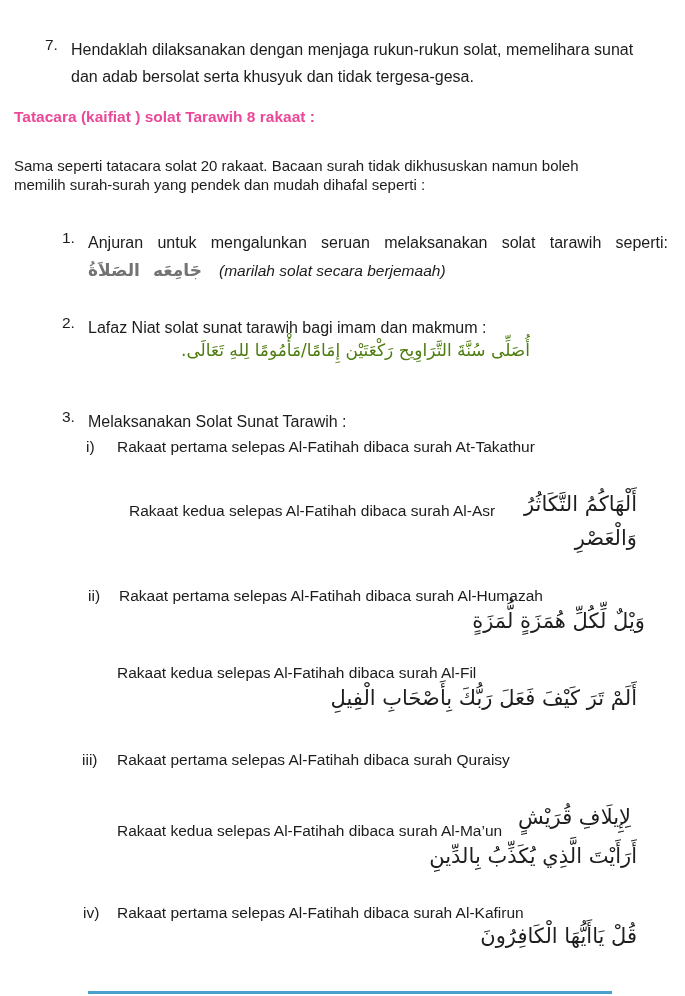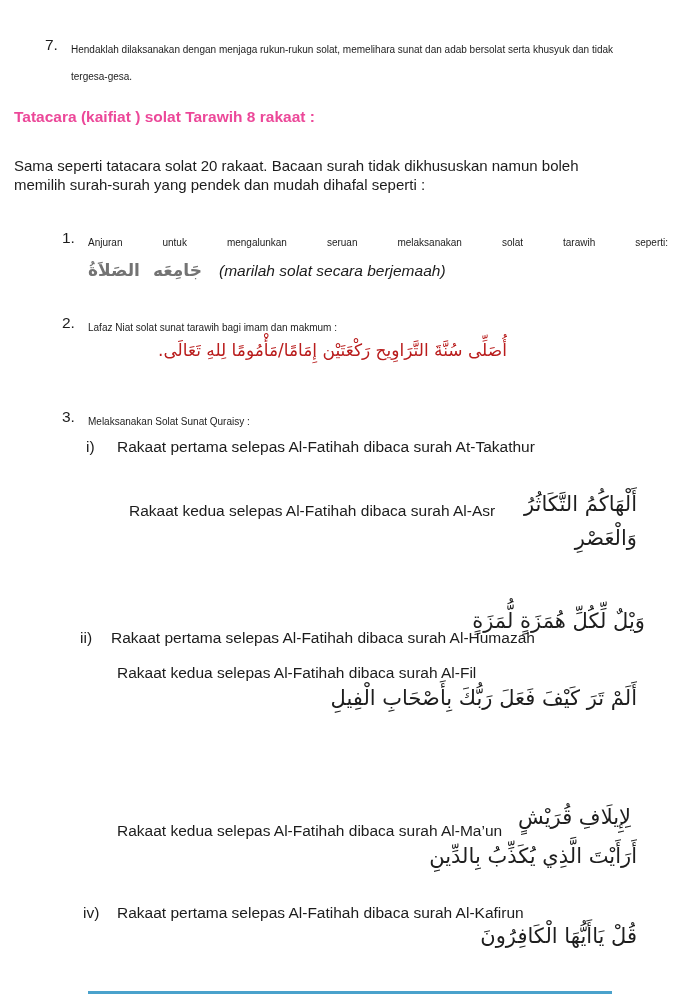--- a/index.html
+++ b/index.html
@@ -7,28 +7,28 @@
     position:relative;
     width:685px;height:996px;
     background:#ffffff;
     font-family:"Liberation Sans", sans-serif;
     color:#1c1c1c;
     overflow:hidden;
   }
   .abs{position:absolute;}
   .num-item{display:flex;}
   .num{flex:0 0 26px;font-size:15.5px;}
-  .num-text{font-size:10px;line-height:27px;}
+  .num-text{font-size:16px;line-height:27px;}
   .heading{font-weight:bold;font-size:15.5px;color:#ec4899;}
   .intro{font-size:15px;line-height:19px;}
   .justify-line{text-align:justify;text-align-last:justify;}
   .arabic{font-family:"DejaVu Sans", sans-serif;direction:rtl;unicode-bidi:isolate;}
   .arabic-call{font-size:17px;font-weight:700;color:#737373;}
   .translation{font-style:italic;font-size:15.5px;}
-  .niat{font-size:17px;text-align:left;color:#b91c1c;}
+  .niat{font-size:17px;text-align:center;color:#4d7c0f;}
   .verse{width:100%;text-align:right;font-size:21px;color:#1e1e1e;padding-right:48px;box-sizing:border-box;}
   .verse.inset{padding-right:54px;margin-top:32px;}
   .subline{display:flex;font-size:15.5px;}
   .sublabel{flex:0 0 31px;}
   .subtext{flex:1;}
   .kedua{font-size:15.5px;}
   .divider{height:3px;background:#4aa2cc;}
 </style>
 </head>
 <body>
@@ -57,39 +57,43 @@
 
   <div class="abs num-item" style="top:314px;left:62px;width:606px;">
     <span class="num">2.</span>
     <span class="num-text">Lafaz Niat solat sunat tarawih bagi imam dan makmum :</span>
   </div>
 
   <div class="abs arabic niat" style="top:340px;left:158px;width:395px;">أُصَلِّى سُنَّةَ التَّرَاوِيح رَكْعَتَيْن إِمَامًا/مَأْمُومًا لِلهِ تَعَالَى.</div>
 
   <div class="abs num-item" style="top:408px;left:62px;width:606px;">
     <span class="num">3.</span>
-    <span class="num-text">Melaksanakan Solat Sunat Quraisy :</span>
+    <span class="num-text">Melaksanakan Solat Sunat Tarawih :</span>
   </div>
 
   <div class="abs subline" style="top:438px;left:86px;width:560px;">
     <span class="sublabel">i)</span>
     <span class="subtext">Rakaat pertama selepas Al-Fatihah dibaca surah At-Takathur</span>
   </div>
   <div class="abs arabic verse" style="top:462px;left:0;margin-top:30px;">أَلْهَاكُمُ التَّكَاثُرُ</div>
   <div class="abs kedua" style="top:502px;left:117px;margin-left:12px;">Rakaat kedua selepas Al-Fatihah dibaca surah Al-Asr</div>
   <div class="abs arabic verse" style="top:526px;left:0;">وَالْعَصْرِ</div>
 
-  <div class="abs subline" style="top:587px;left:80px;width:562px;margin-top:42px;">
+  <div class="abs subline" style="top:587px;left:88px;width:562px;">
     <span class="sublabel">ii)</span>
     <span class="subtext">Rakaat pertama selepas Al-Fatihah dibaca surah Al-Humazah</span>
   </div>
   <div class="abs arabic verse" style="top:609px;left:8px;padding-left:29px;">وَيْلٌ لِّكُلِّ هُمَزَةٍ لُّمَزَةٍ</div>
   <div class="abs kedua" style="top:664px;left:117px;">Rakaat kedua selepas Al-Fatihah dibaca surah Al-Fil</div>
   <div class="abs arabic verse" style="top:686px;left:0;">أَلَمْ تَرَ كَيْفَ فَعَلَ رَبُّكَ بِأَصْحَابِ الْفِيلِ</div>
 
+  <div class="abs subline" style="top:751px;left:82px;width:564px;">
+    <span class="sublabel" style="flex-basis:35px;">iii)</span>
+    <span class="subtext">Rakaat pertama selepas Al-Fatihah dibaca surah Quraisy</span>
+  </div>
   <div class="abs arabic verse inset" style="top:773px;left:0;">لِإِيلَافِ قُرَيْشٍ</div>
   <div class="abs kedua" style="top:822px;left:117px;">Rakaat kedua selepas Al-Fatihah dibaca surah Al-Ma’un</div>
   <div class="abs arabic verse" style="top:844px;left:0;">أَرَأَيْتَ الَّذِي يُكَذِّبُ بِالدِّينِ</div>
 
   <div class="abs subline" style="top:904px;left:83px;width:563px;">
     <span class="sublabel" style="flex-basis:34px;">iv)</span>
     <span class="subtext">Rakaat pertama selepas Al-Fatihah dibaca surah Al-Kafirun</span>
   </div>
   <div class="abs arabic verse" style="top:924px;left:0;">قُلْ يَاأَيُّهَا الْكَافِرُونَ</div>
 

